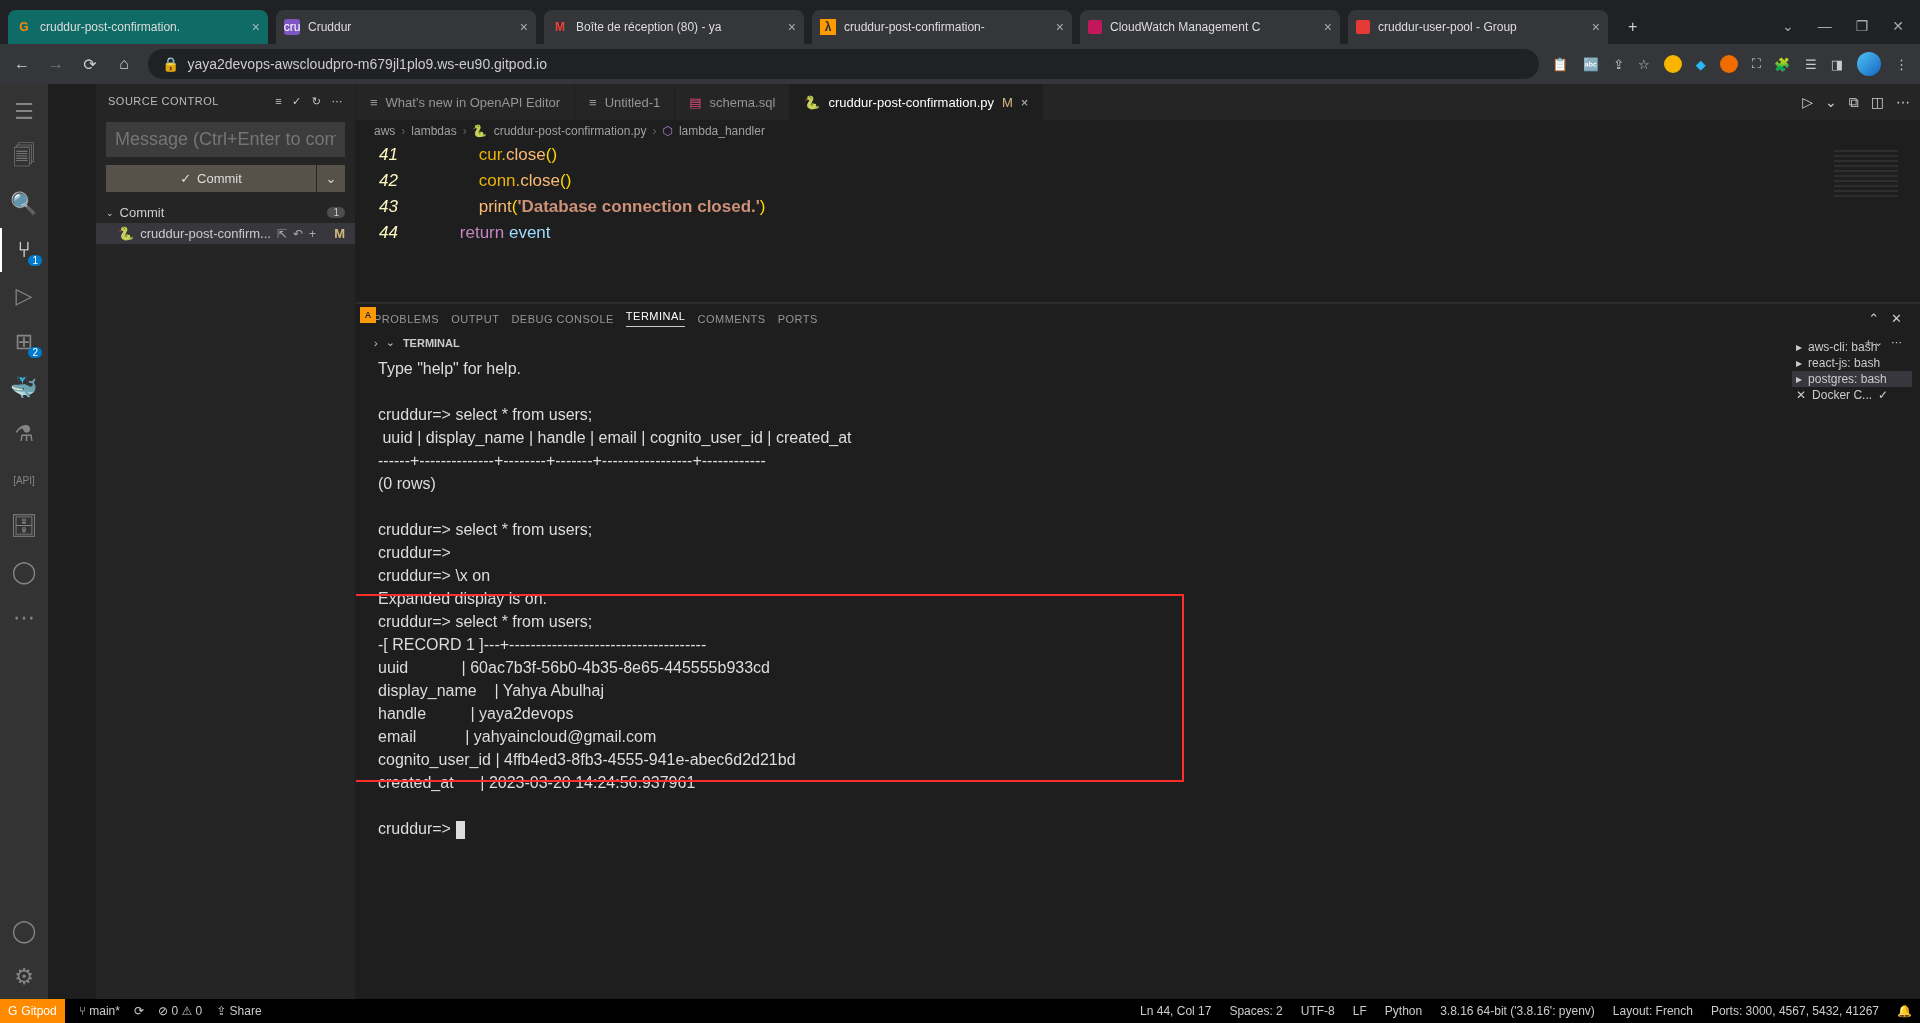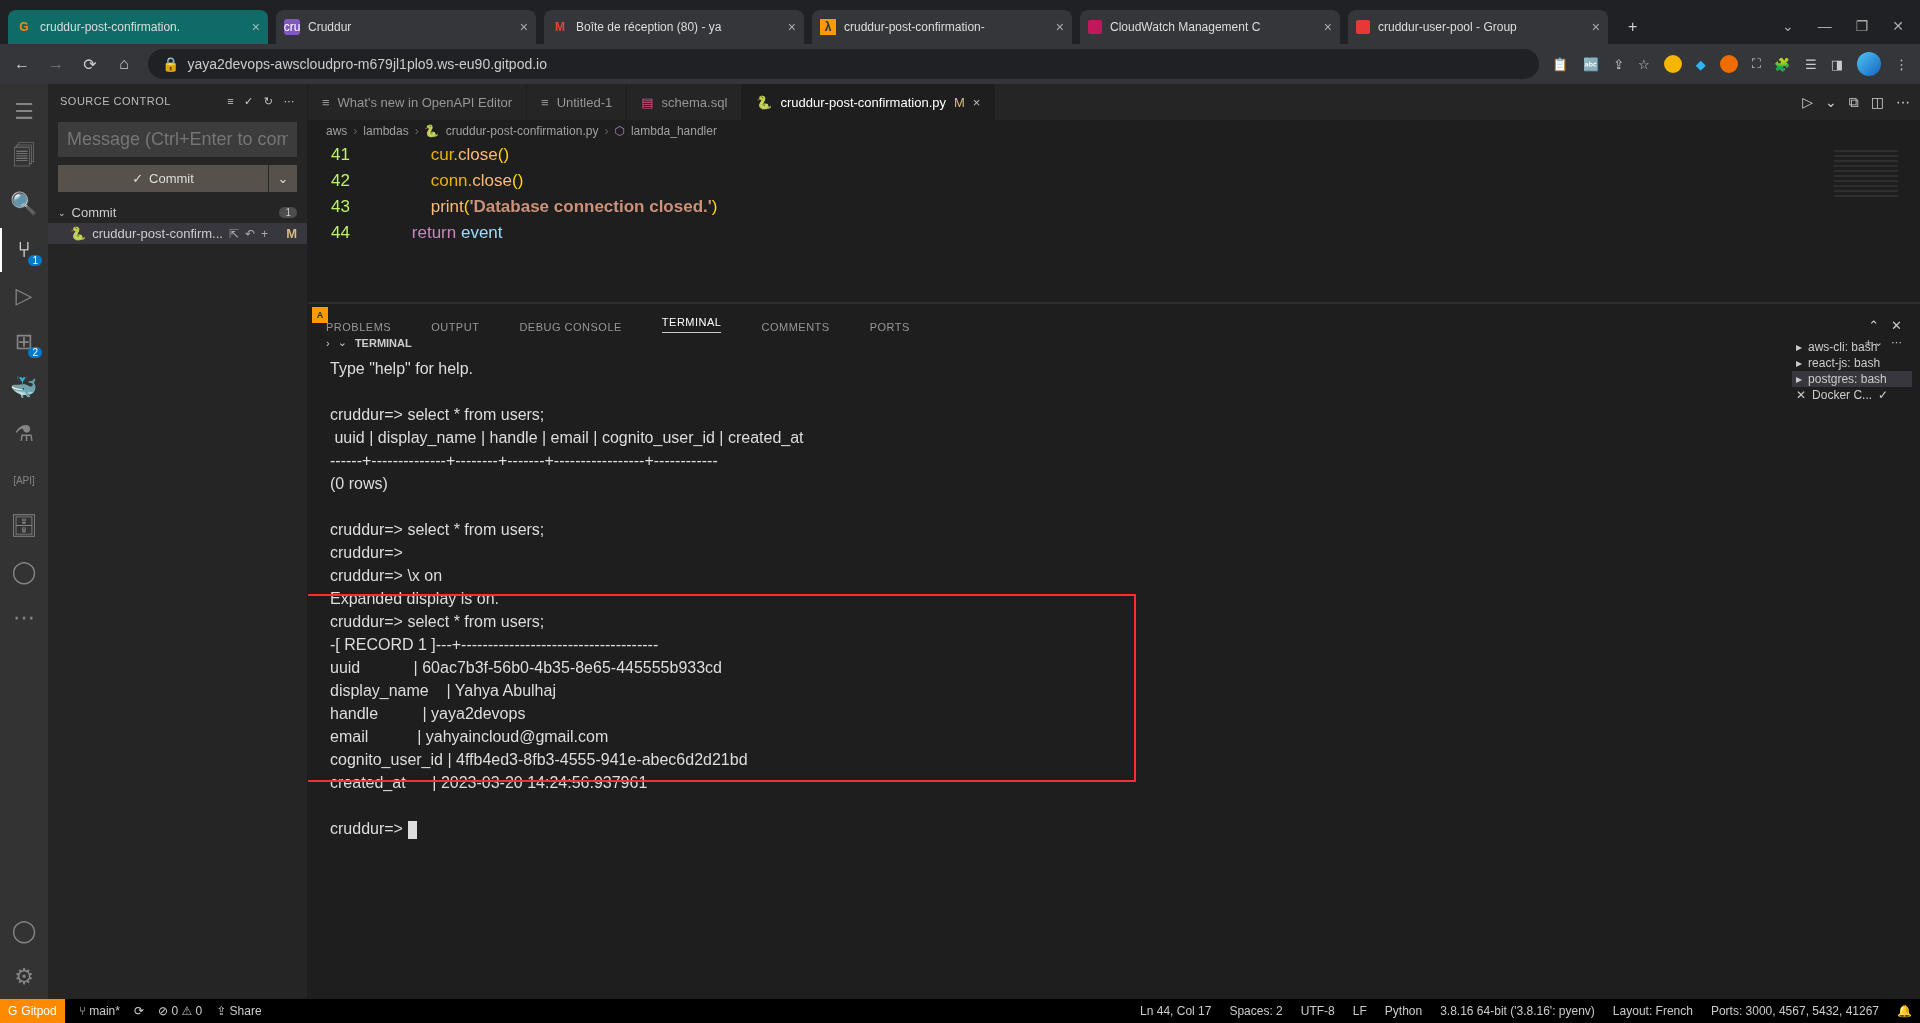--- a/index.html
+++ b/index.html
@@ -22,21 +22,21 @@
 
 
 .vscode { display:flex; height:calc(100% - 44px - 40px - 24px); }
 .activity { width:48px; background:#333333; display:flex; flex-direction:column; align-items:center; padding-top:6px; gap:2px; position:relative; }
 .act-item { width:48px; height:44px; display:flex; align-items:center; justify-content:center; color:#858585; font-size:22px; position:relative; }
 .act-item.active { color:#fff; }
 .act-item.active::before { content:""; position:absolute; left:0; top:0; bottom:0; width:2px; background:#fff; }
 .act-badge { position:absolute; bottom:6px; right:6px; background:#007acc; color:#fff; border-radius:8px; font-size:10px; padding:0 4px; }
 .activity .bottom { margin-top:auto; }
 
-.sidebar { width:260px; background:#252526; border-right:1px solid #1e1e1e; display:flex; flex-direction:column; }
+.sidebar { width:260px; background:#252526; border-right:1px solid #1e1e1e; display:flex; flex-direction:column;margin-left:48px; }
 .sidebar-header { height:34px; display:flex; align-items:center; padding:0 12px; color:#bbb; font-size:11px; letter-spacing:.5px; justify-content:space-between; }
 .sidebar-header .actions { display:flex; gap:10px; color:#ccc; }
 .scm-msg { margin:4px 10px; }
 .scm-msg input { width:100%; background:#3c3c3c; border:1px solid #3c3c3c; color:#aaa; padding:6px 8px; font-size:18px; outline:none; }
 .commit-row { display:flex; margin:4px 10px 10px; }
 .commit-btn { flex:1; background:#565149; color:#ddd; text-align:center; padding:6px 0; font-size:13px; display:flex; align-items:center; justify-content:center; gap:6px; }
 .commit-caret { width:28px; background:#565149; margin-left:1px; display:flex; align-items:center; justify-content:center; color:#ddd; }
 .tree-row { display:flex; align-items:center; padding:3px 10px; color:#ccc; font-size:13px; gap:6px; }
 .tree-row .twist { font-size:9px; }
 .tree-row .count { margin-left:auto; background:#4d4d4d; border-radius:8px; font-size:10px; padding:0 6px; }
@@ -50,33 +50,33 @@
 .tab { display:flex; align-items:center; padding:0 14px; color:#969696; gap:8px; border-right:1px solid #1e1e1e; font-size:13px; }
 .tab.active { background:#1e1e1e; color:#fff; }
 .tab .dot { color:#d7ba7d; }
 .tab .close { font-size:13px; opacity:.7; }
 .tab-actions { margin-left:auto; display:flex; align-items:center; gap:12px; padding:0 10px; color:#ccc; font-size:14px; }
 
 .breadcrumbs { background:#1e1e1e; padding:4px 18px; color:#a0a0a0; font-size:12px; display:flex; gap:6px; align-items:center; }
 .breadcrumbs .sep { opacity:.5; }
 
 .editor { background:#1e1e1e; font-family:'Consolas','Courier New',monospace; font-size:17px; line-height:26px; display:flex; position:relative; height:160px; }
-.gutter { width:66px; text-align:right; color:#bef264; padding-right:24px; user-select:none; }
+.gutter { width:66px; text-align:right; color:#fef9c3; padding-right:24px; user-select:none;font-style:italic; }
 .code { flex:1; white-space:pre; overflow:hidden; }
 .tok-ident { color:#eab308; }
 .tok-func { color:#fdba74; }
 .tok-paren { color:#ffd700; }
 .tok-str { color:#ce9178;font-weight:bold; }
 .tok-kw { color:#c586c0; }
 .tok-var { color:#9cdcfe; }
 .minimap { position:absolute; right:14px; top:0; width:80px; height:100%; background:linear-gradient(#1e1e1e,#1e1e1e); opacity:.7; }
 .minimap::after { content:""; position:absolute; top:8px; left:8px; right:8px; height:50px; background:repeating-linear-gradient(#4d4d55 0 2px, transparent 2px 5px); opacity:.5; }
 
 .panel { flex:1; background:#1e1e1e; display:flex; flex-direction:column; border-top:1px solid #2d2d2d; position:relative; }
-.panel-tabs { display:flex; padding:0 18px; height:30px; align-items:flex-end; gap:40px; font-size:11px; color:#969696; border-top:1px solid #2d2d2d; }
+.panel-tabs { display:flex; padding:0 18px; height:30px; align-items:center; gap:12px; font-size:11px; color:#969696; border-top:1px solid #2d2d2d; }
 .ptab { letter-spacing:.5px; cursor:pointer; }
 .ptab.active { color:#fff; border-bottom:1px solid #ccc; padding-bottom:4px; }
 .panel-actions { margin-left:auto; display:flex; gap:12px; font-size:13px; color:#ccc; }
 .term-head { display:flex; align-items:center; gap:8px; padding:2px 18px 4px; color:#ccc; font-size:11px; }
 .term-body { flex:1; padding:4px 22px; font-family:'Consolas','Courier New',monospace; font-size:16px; line-height:22px; color:#ddd; white-space:pre; overflow:hidden; position:relative; }
 .aws-ind { position:absolute; left:4px; top:4px; width:16px; height:16px; background:#ff9900; color:#232f3e; font-size:9px; font-weight:700; display:flex; align-items:center; justify-content:center; font-family:Arial; }
 .highlight-box { border:2px solid #ff2e2e; position:absolute; pointer-events:none; }
 .cursor-block { display:inline-block; width:9px; height:18px; background:#dddddd; vertical-align:text-bottom; margin-left:1px; }
 
 .term-list { position:absolute; right:8px; top:36px; width:120px; font-size:12px; }

